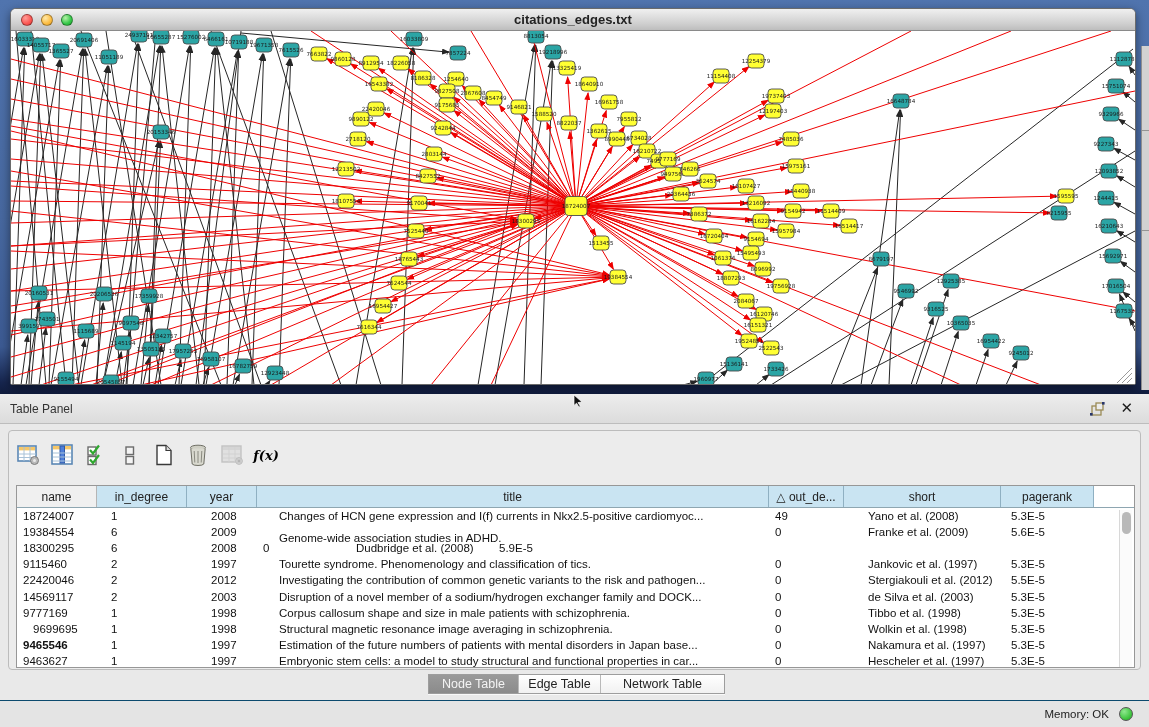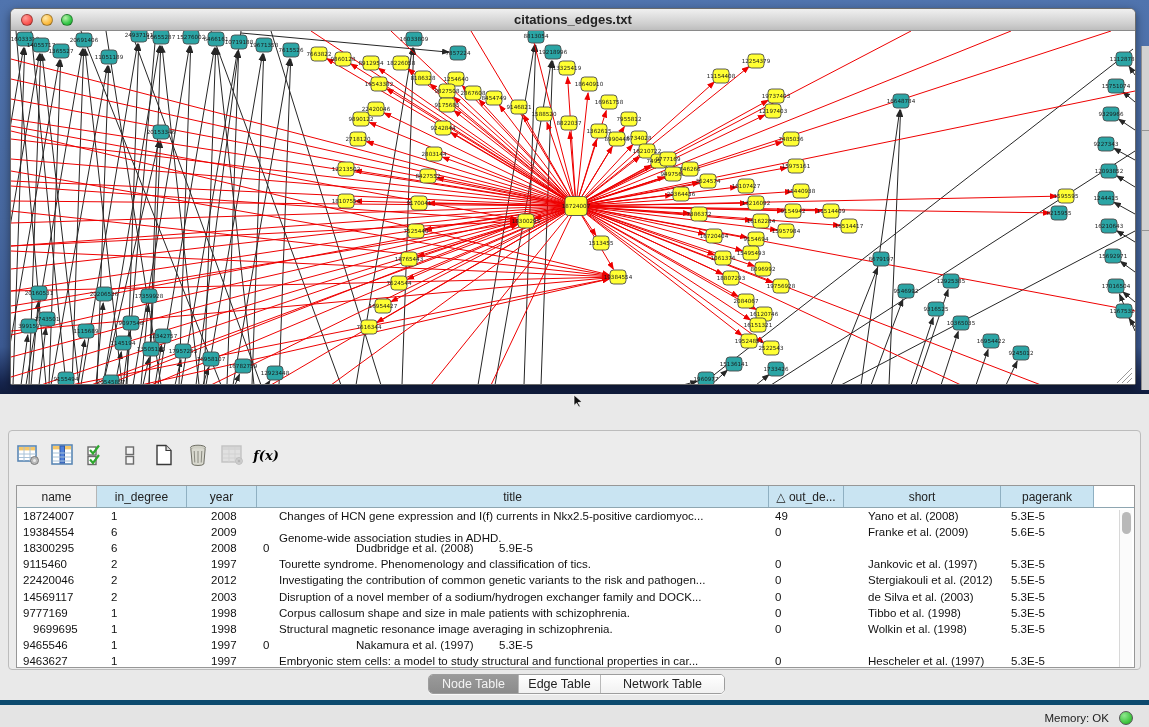--- a/index.html
+++ b/index.html
@@ -46,29 +46,29 @@
   .hcell{background:#c9e4f2;border-right:1px solid #8fb0c2;height:100%;
     display:flex;align-items:center;justify-content:center;font-size:12px;color:#222;}
   .hcell.plain{background:#f0f0f0;border-right:1px solid #b5b5b5;}
   .drow{display:flex;height:16.1px;align-items:center;}
   .dcell{white-space:nowrap;overflow:hidden;}
   .vscroll{position:absolute;right:2px;top:24px;width:13px;height:157px;background:#fbfbfb;
     border-left:1px solid #d8d8d8;}
   .vthumb{position:absolute;left:2px;top:2px;width:9px;height:22px;background:#b9b9b9;border-radius:5px;}
   
   .tabs{position:absolute;left:428px;top:280px;height:20px;display:flex;
-    border:1px solid #9d9d9d;border-radius:5px;overflow:hidden;background:#fff;
+    border:1px solid #9d9d9d;border-radius:0;overflow:hidden;background:#fff;
     font-size:12.5px;box-shadow:0 1px 0 rgba(255,255,255,.7);}
   .tabseg{display:flex;align-items:center;justify-content:center;height:100%;
     color:#222;background:linear-gradient(180deg,#ffffff,#f1f1f1);border-right:1px solid #b9b9b9;}
   .tabseg:last-child{border-right:none;}
   .tabseg.active{background:linear-gradient(180deg,#9a9a9a,#8b8b8b);color:#f4f4f4;}
   
   .statusbar{position:absolute;left:0;top:306px;width:100%;height:27px;background:#e4e4e4;
-    border-top:5px solid #0c4a6e;}
+    border-top:1px solid #0c4a6e;}
   .mem{position:absolute;right:40px;top:7px;font-size:11.5px;color:#222;}
   .memdot{position:absolute;right:16px;top:6px;width:14px;height:14px;border-radius:50%;
     background:radial-gradient(circle at 35% 30%,#8fe88f,#3ec43e 65%,#2b9e2b);border:1px solid #555;}
   .cursor{position:absolute;left:572px;top:395px;width:12px;height:12px;z-index:50;}
 </style>
 </head>
 <body>
 
 <div class="screen">
 
@@ -832,20 +832,30 @@
       <div class="seg" style="top:84px"></div>
       <div class="seg" style="top:184px"></div>
     </div>
   </div>
 
   <svg class="cursor" viewBox="0 0 12 12">
     <polygon points="2,0 10,7 6,7.6 8.4,11.4 6.8,12 4.6,8.2 2,10.4" fill="#111" stroke="#fff" stroke-width="0.7"></polygon>
   </svg>
 
   <div class="table-panel">
+    <div class="tp-header">
+      <span class="tp-title">Table Panel</span>
+      <svg class="tp-float" viewBox="0 0 16 16">
+        <rect x="3" y="5" width="9" height="9" fill="none" stroke="#9a8a55" stroke-width="1.3"></rect>
+        <rect x="7" y="2" width="7" height="7" fill="#ececec" stroke="#9a8a55" stroke-width="1.3"></rect>
+        <rect x="1" y="12" width="2.6" height="2.6" fill="#27356b"></rect>
+        <rect x="13" y="1" width="2.6" height="2.6" fill="#27356b"></rect>
+      </svg>
+      <span class="tp-close">✕</span>
+    </div>
 
     <div class="tp-frame"></div>
 
     <div class="toolbar">
       <span class="tbicon">
         <svg width="23" height="22" viewBox="0 0 23 22">
           <rect x="1" y="2" width="18" height="15" fill="#fff" stroke="#5b87b5" stroke-width="1.6"></rect>
           <rect x="2" y="3" width="16" height="3.4" fill="#f5c76a"></rect>
           <line x1="7" y1="3" x2="7" y2="17" stroke="#a8c2d8"></line>
             <line x1="13" y1="3" x2="13" y2="17" stroke="#a8c2d8"></line>
@@ -985,23 +995,24 @@
           <div class="drow">
             <div class="dcell" style="width: 80px; padding-left: 16px;">9699695</div>
             <div class="dcell" style="width: 90px; padding-left: 14px;">1</div>
             <div class="dcell" style="width: 70px; padding-left: 24px;">1998</div>
             <div class="dcell" style="width: 512px; padding-left: 22px;">Structural magnetic resonance image averaging in schizophrenia.</div>
             <div class="dcell" style="width: 75px; padding-left: 6px;">0</div>
             <div class="dcell" style="width: 157px; padding-left: 24px;">Wolkin et al. (1998)</div>
             <div class="dcell" style="width: 93px; padding-left: 10px;">5.3E-5</div>
           </div>
           <div class="drow">
-            <div class="dcell" style="width: 80px; padding-left: 6px;">9465546</div>
+            <div class="dcell" style="width: 80px; padding-left: 6px; font-weight: bold;">9465546</div>
             <div class="dcell" style="width: 90px; padding-left: 14px;">1</div>
             <div class="dcell" style="width: 70px; padding-left: 24px;">1997</div>
+            <div class="dcell" style="width: 512px; padding-left: 22px;">Estimation of the future numbers of patients with mental disorders in Japan base...</div>
             <div class="dcell" style="width: 75px; padding-left: 6px;">0</div>
             <div class="dcell" style="width: 157px; padding-left: 24px;">Nakamura et al. (1997)</div>
             <div class="dcell" style="width: 93px; padding-left: 10px;">5.3E-5</div>
           </div>
           <div class="drow">
             <div class="dcell" style="width: 80px; padding-left: 6px;">9463627</div>
             <div class="dcell" style="width: 90px; padding-left: 14px;">1</div>
             <div class="dcell" style="width: 70px; padding-left: 24px;">1997</div>
             <div class="dcell" style="width: 512px; padding-left: 22px;">Embryonic stem cells: a model to study structural and functional properties in car...</div>
             <div class="dcell" style="width: 75px; padding-left: 6px;">0</div>

